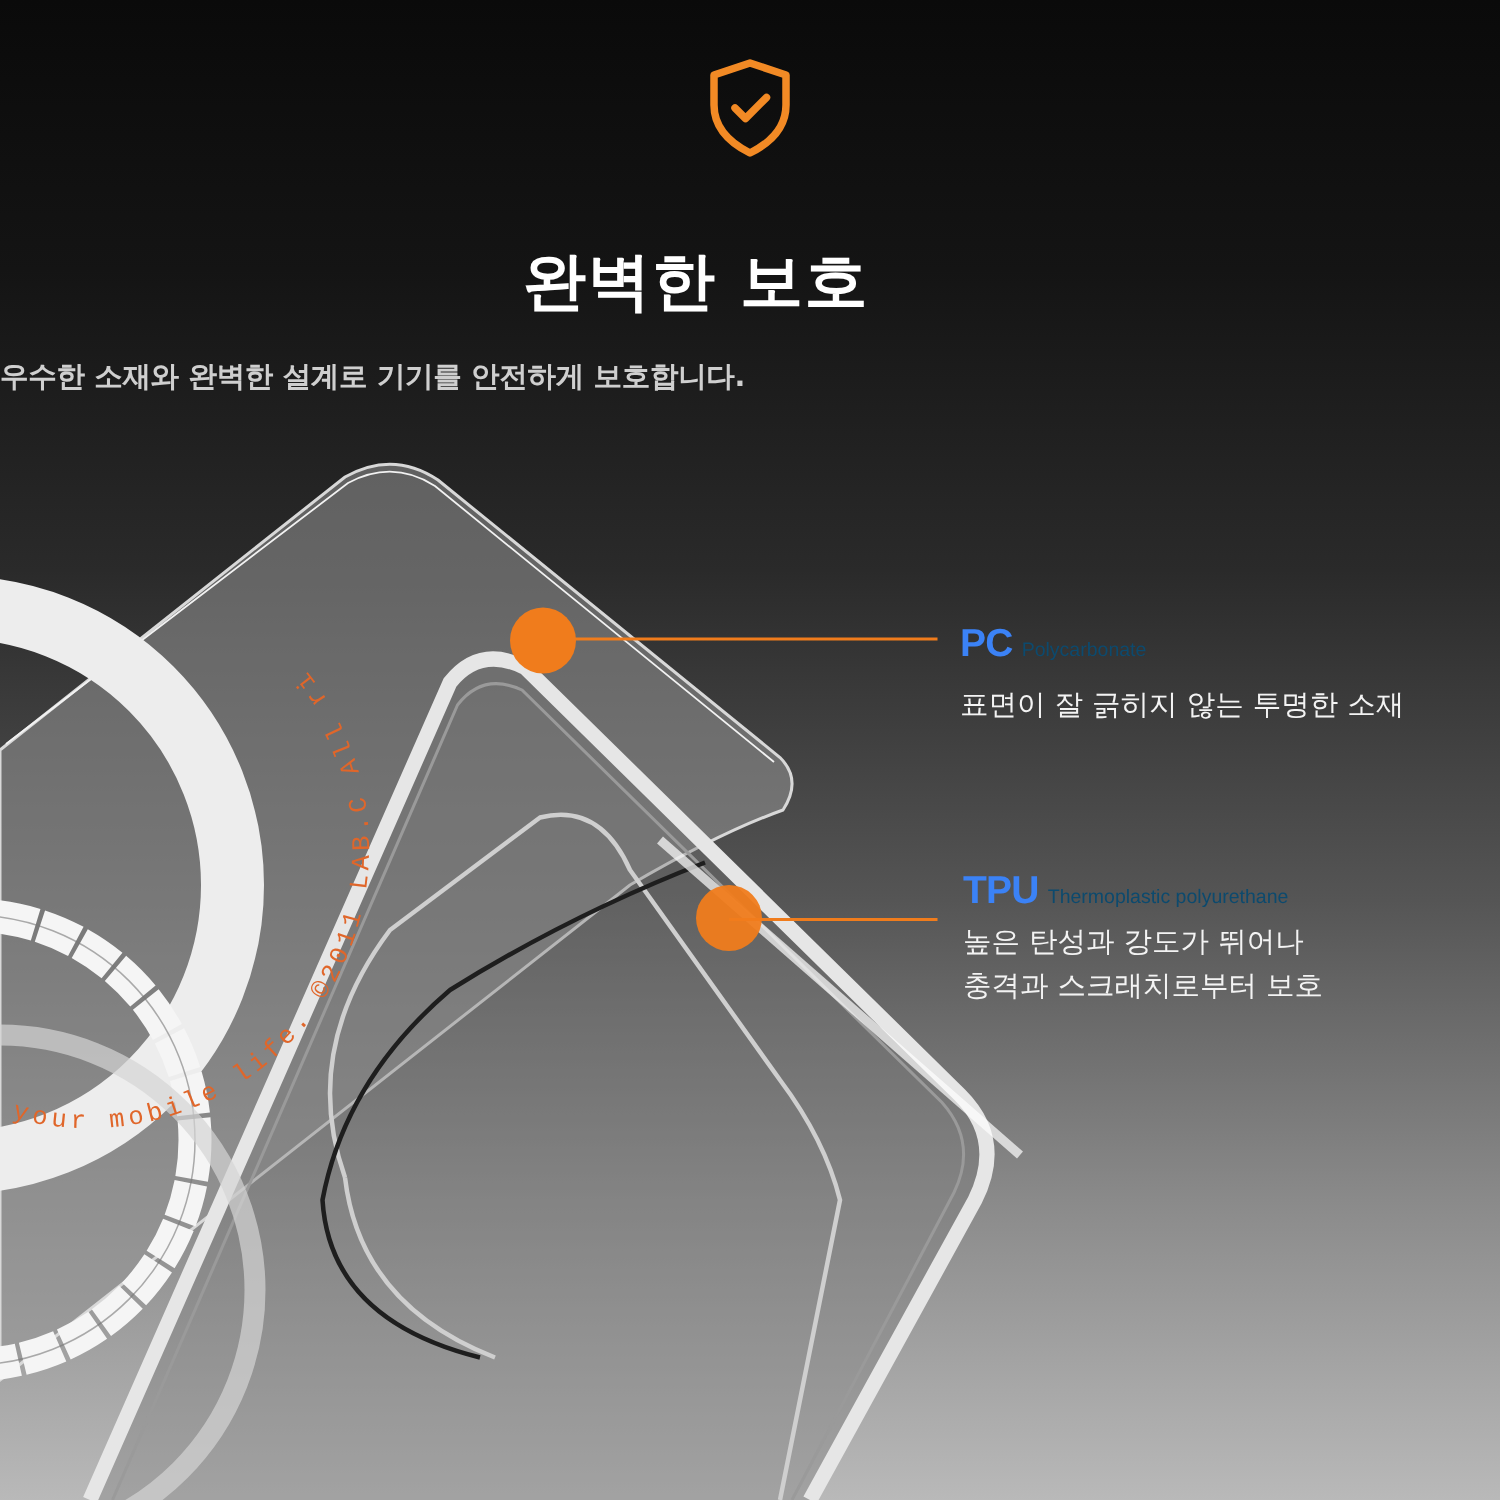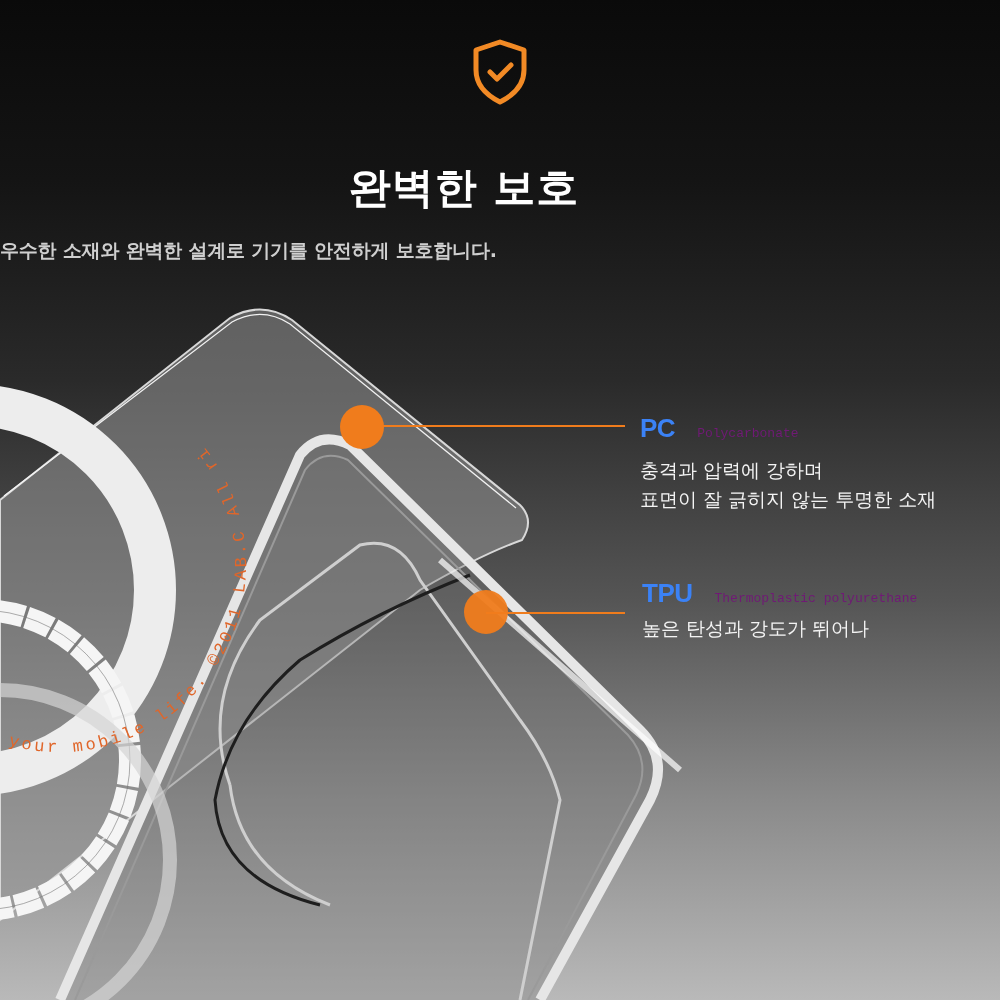--- a/index.html
+++ b/index.html
@@ -13,21 +13,21 @@
     .headline {
       position: absolute; left: 0; top: 160px; width: 928px; text-align: center;
       color: #ffffff; font-weight: bold; font-size: 42px; letter-spacing: 1px;
     }
     .subline {
       position: absolute; left: 0; top: 238px; width: 1000px; 
       color: #cfcfcf; font-weight: bold; font-size: 19px; letter-spacing: -0.2px;
     }
     .callout { position: absolute; }
     .callout .code { color: #3b82f6; font-weight: bold; font-family: "Liberation Sans", sans-serif; font-size: 26px; letter-spacing: -0.5px; }
-    .callout .full { color: #701a75; font-size: 13px; margin-left: 22px; font-family: Liberation Mono, monospace; }
+    .callout .full { color: #0c4a6e; font-size: 13px; margin-left: 6px; font-family: Liberation Sans, sans-serif; }
     .callout .desc { color: #f3f3f3; font-size: 19px; line-height: 29px; margin-top: 12px; }
     .callout-pc { left: 640px; top: 413px; }
     .callout-tpu { left: 642px; top: 578px; }
     .callout-tpu .desc { margin-top: 5px; }
   </style>
 </head>
 <body>
 
 <svg class="scene" viewBox="0 0 1000 1000" xmlns="http://www.w3.org/2000/svg">
   <defs>
@@ -76,25 +76,25 @@
 </svg>
 
 <div class="headline">완벽한 보호</div>
 <div class="subline">우수한 소재와 완벽한 설계로 기기를 안전하게 보호합니다.</div>
 
 <div class="callout callout-pc">
   <div>
     <span class="code">PC</span><span class="full">Polycarbonate</span>
   </div>
   <div class="desc">
-    <div>충격과 압력에 강하며</div>
     <div>표면이 잘 긁히지 않는 투명한 소재</div>
   </div>
 </div>
 
 <div class="callout callout-tpu">
   <div>
     <span class="code">TPU</span><span class="full">Thermoplastic polyurethane</span>
   </div>
   <div class="desc">
     <div>높은 탄성과 강도가 뛰어나</div>
+    <div>충격과 스크래치로부터 보호</div>
   </div>
 </div>
 
 </body></html>

